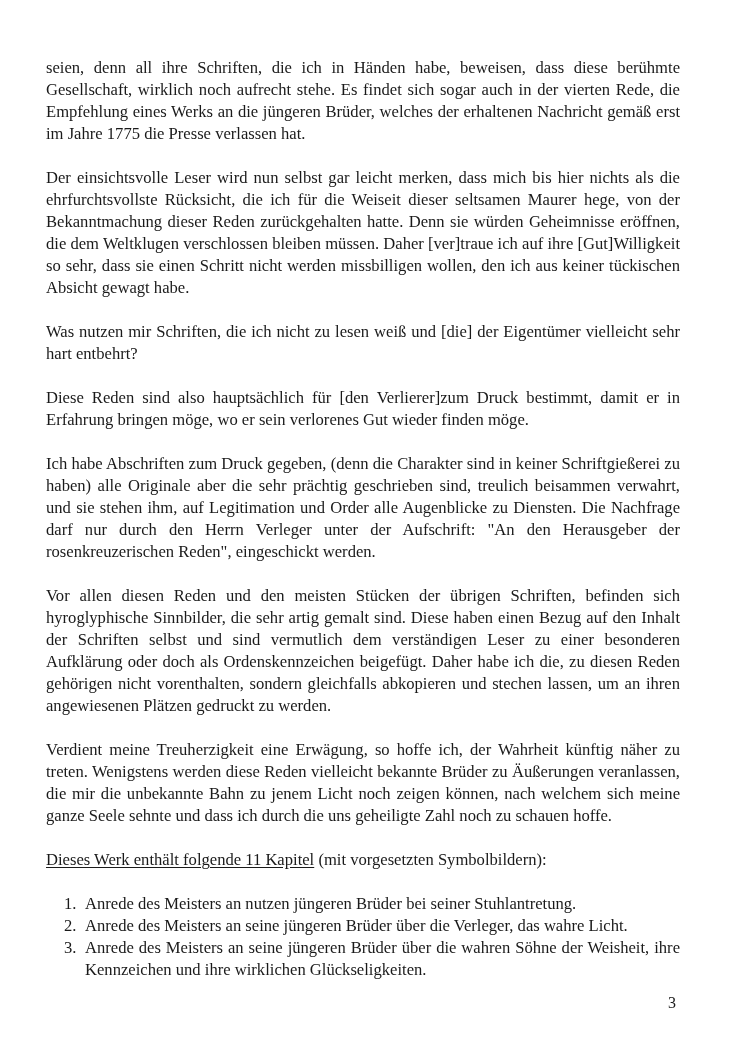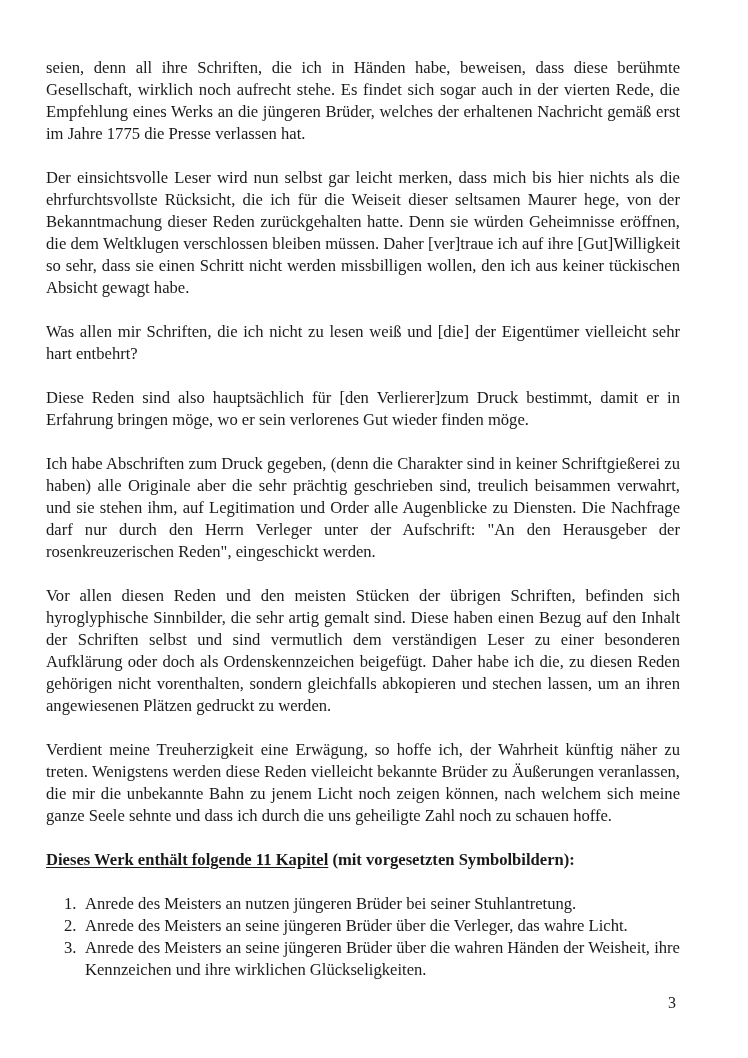--- a/index.html
+++ b/index.html
@@ -23,21 +23,20 @@
       font-size: 16.6px;
       line-height: 22px;
     }
     .para {
       margin: 0 0 22px 0;
       text-align: justify;
       text-align-last: left;
     }
     .list-intro {
       margin: 0 0 22px 0;
-      font-weight: bold;
     }
     .list-intro .underlined {
       text-decoration: underline;
       text-underline-offset: 2px;
     }
     ol.chapters {
       margin: 0;
       padding: 0;
       list-style: none;
     }
@@ -62,37 +61,37 @@
       font-family: "Liberation Serif", "DejaVu Serif", serif;
       color: #1a1a1a;
     }
   </style>
 </head>
 <body>
 
 <div class="page">
   <p class="para">seien, denn all ihre Schriften, die ich in Händen habe, beweisen, dass diese berühmte Gesellschaft, wirklich noch aufrecht stehe. Es findet sich sogar auch in der vierten Rede, die Empfehlung eines Werks an die jüngeren Brüder, welches der erhaltenen Nachricht gemäß erst im Jahre 1775 die Presse verlassen hat.</p>
   <p class="para">Der einsichtsvolle Leser wird nun selbst gar leicht merken, dass mich bis hier nichts als die ehrfurchtsvollste Rücksicht, die ich für die Weiseit dieser seltsamen Maurer hege, von der Bekanntmachung dieser Reden zurückgehalten hatte. Denn sie würden Geheimnisse eröffnen, die dem Weltklugen verschlossen bleiben müssen. Daher [ver]traue ich auf ihre [Gut]Willigkeit so sehr, dass sie einen Schritt nicht werden missbilligen wollen, den ich aus keiner tückischen Absicht gewagt habe.</p>
-  <p class="para">Was allen mir Schriften, die ich nicht zu lesen weiß und [die] der Eigentümer vielleicht sehr hart entbehrt?</p>
+  <p class="para">Was nutzen mir Schriften, die ich nicht zu lesen weiß und [die] der Eigentümer vielleicht sehr hart entbehrt?</p>
   <p class="para">Diese Reden sind also hauptsächlich für [den Verlierer]zum Druck bestimmt, damit er in Erfahrung bringen möge, wo er sein verlorenes Gut wieder finden möge.</p>
   <p class="para">Ich habe Abschriften zum Druck gegeben, (denn die Charakter sind in keiner Schriftgießerei zu haben) alle Originale aber die sehr prächtig geschrieben sind, treulich beisammen verwahrt, und sie stehen ihm, auf Legitimation und Order alle Augenblicke zu Diensten. Die Nachfrage darf nur durch den Herrn Verleger unter der Aufschrift: "An den Herausgeber der rosenkreuzerischen Reden", eingeschickt werden.</p>
   <p class="para">Vor allen diesen Reden und den meisten Stücken der übrigen Schriften, befinden sich hyroglyphische Sinnbilder, die sehr artig gemalt sind. Diese haben einen Bezug auf den Inhalt der Schriften selbst und sind vermutlich dem verständigen Leser zu einer besonderen Aufklärung oder doch als Ordenskennzeichen beigefügt. Daher habe ich die, zu diesen Reden gehörigen nicht vorenthalten, sondern gleichfalls abkopieren und stechen lassen, um an ihren angewiesenen Plätzen gedruckt zu werden.</p>
   <p class="para">Verdient meine Treuherzigkeit eine Erwägung, so hoffe ich, der Wahrheit künftig näher zu treten. Wenigstens werden diese Reden vielleicht bekannte Brüder zu Äußerungen veranlassen, die mir die unbekannte Bahn zu jenem Licht noch zeigen können, nach welchem sich meine ganze Seele sehnte und dass ich durch die uns geheiligte Zahl noch zu schauen hoffe.</p>
 
   <p class="list-intro"><span class="underlined">Dieses Werk enthält folgende 11 Kapitel</span><span> (mit vorgesetzten Symbolbildern):</span></p>
 
   <ol class="chapters">
     <li>
       <span class="num">1.</span>
       <span>Anrede des Meisters an nutzen jüngeren Brüder bei seiner Stuhlantretung.</span>
     </li>
     <li>
       <span class="num">2.</span>
       <span>Anrede des Meisters an seine jüngeren Brüder über die Verleger, das wahre Licht.</span>
     </li>
     <li>
       <span class="num">3.</span>
-      <span>Anrede des Meisters an seine jüngeren Brüder über die wahren Händen der Weisheit, ihre Kennzeichen und ihre wirklichen Glückseligkeiten.</span>
+      <span>Anrede des Meisters an seine jüngeren Brüder über die wahren Söhne der Weisheit, ihre Kennzeichen und ihre wirklichen Glückseligkeiten.</span>
     </li>
   </ol>
 </div>
 
 <div class="page-number">3</div>
 
 </body></html>

